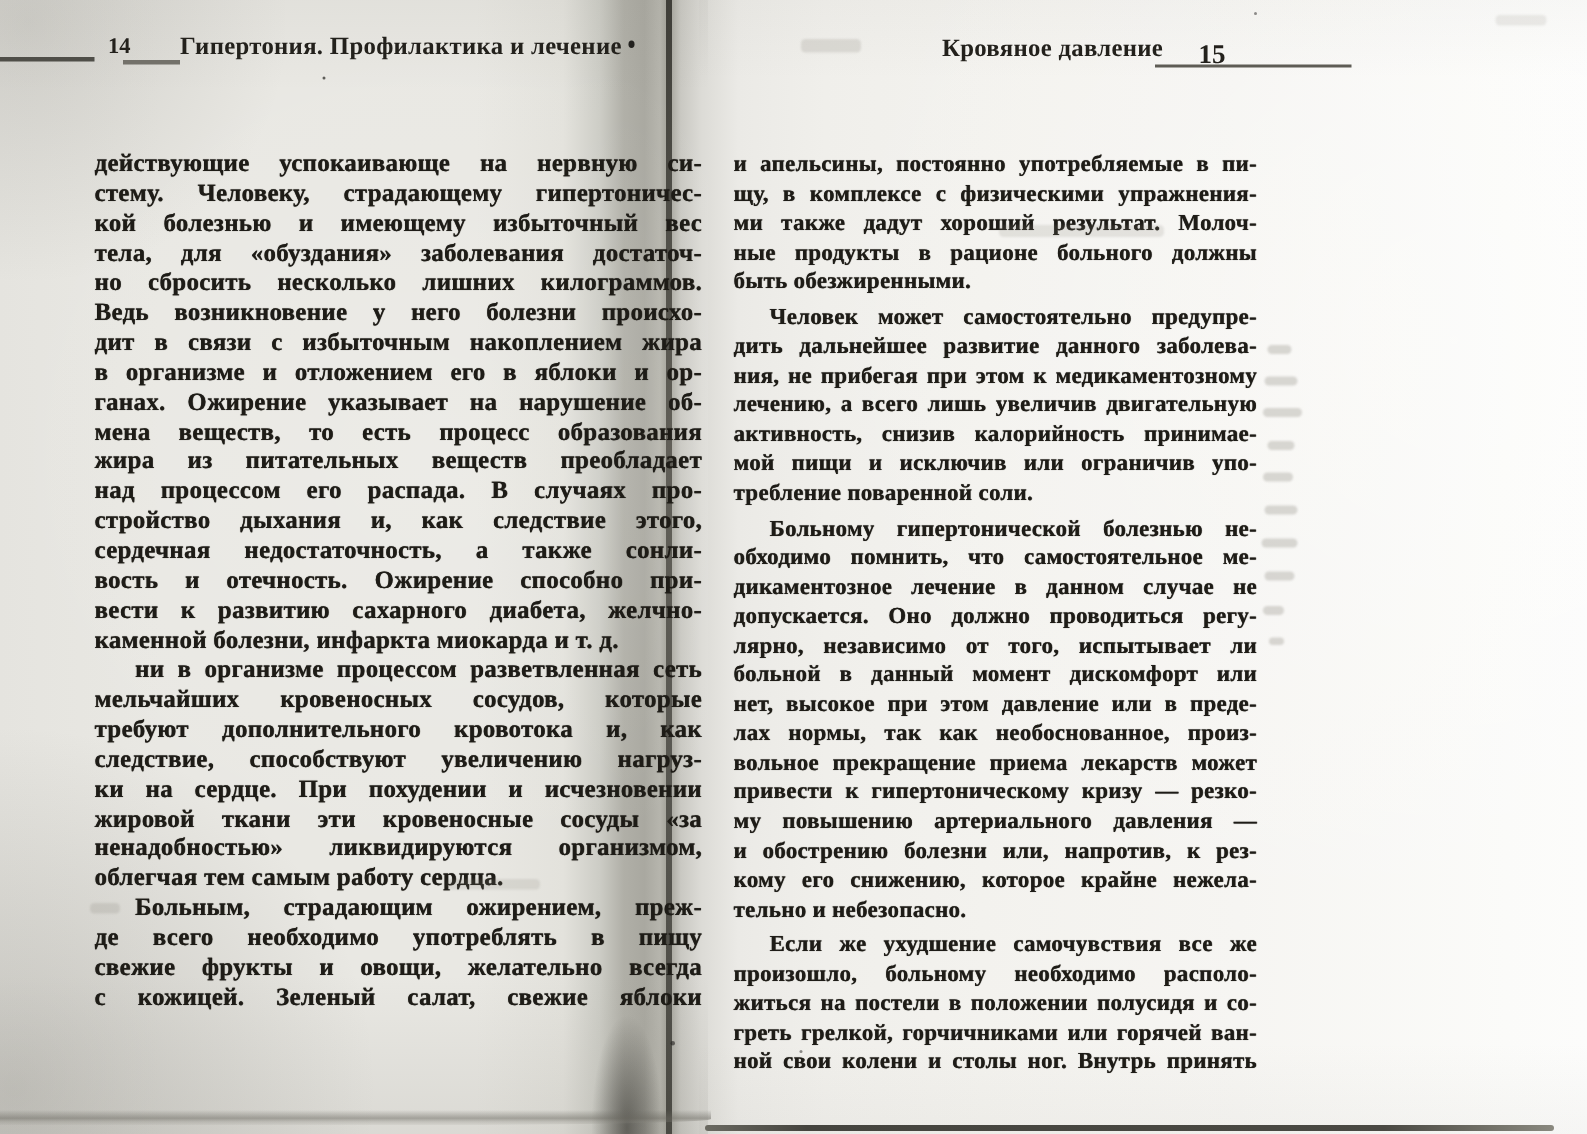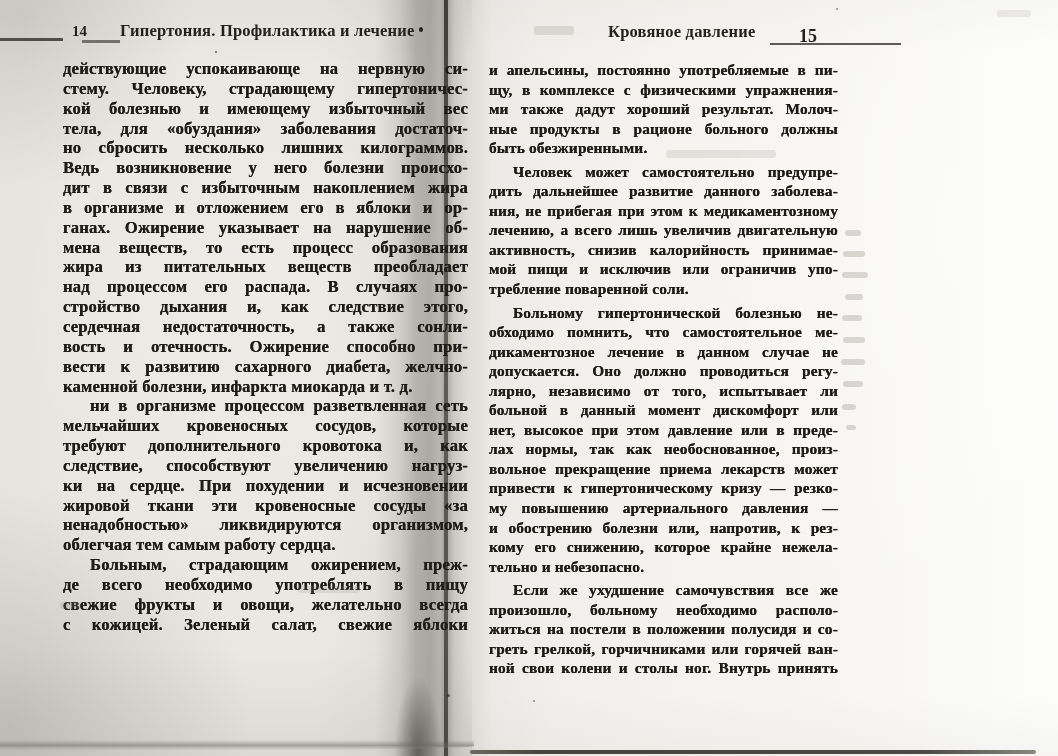--- a/index.html
+++ b/index.html
@@ -45,29 +45,30 @@
   }
   .right-bottom-line{
     position:absolute;left:470px;top:750px;width:566px;height:3.5px;
     background:linear-gradient(90deg,#6a6961,#45443e 12%,#4a4943 80%,#8a897f);
     border-radius:2px;
   }
   
   .runhead{position:absolute;color:#23211c;white-space:nowrap;}
   #pn-left{left:72px;top:23px;font-size:15px;font-weight:700;}
   #title-left{left:120px;top:21px;font-size:16.5px;font-weight:600;letter-spacing:.2px;}
-  #title-right{left:608px;top:22px;font-size:16.5px;font-weight:600;letter-spacing:.2px;}
+  #title-right{left:628px;top:22px;font-size:16.5px;font-weight:600;letter-spacing:.2px;}
   #pn-right{left:799px;top:26px;font-size:18px;font-weight:700;}
   .rule{position:absolute;background:#4f4e48;}
   #rule-l1{left:0;top:38px;width:63px;height:3px;}
   #rule-l2{left:82px;top:40px;width:38px;height:2.5px;background:#73716a;}
   #rule-r{left:770px;top:43px;width:131px;height:2px;background:#5e5c55;}
   
   .page-body{position:absolute;color:#1e1c17;
     text-shadow:0 0 .5px rgba(30,28,22,.85), .3px .3px .4px rgba(30,28,22,.4);
+    margin-top:40px;
   }
   #page14-body{left:63px;top:59px;width:405px;font-size:16.6px;line-height:19.85px;font-weight:700;letter-spacing:.2px;}
   #page15-body{left:489px;top:60px;width:349px;font-size:15.3px;line-height:19.55px;font-weight:700;letter-spacing:.2px;}
   .line{text-align:justify;text-align-last:justify;}
   .line.line-end{text-align-last:left;}
   #page14-body .para.indent .line:first-child{text-indent:27px;}
   #page15-body .para.indent .line:first-child{text-indent:24px;}
   #page15-body .para + .para{margin-top:4px;}
   
   .bleed{position:absolute;background:rgba(128,125,115,.28);filter:blur(.6px);border-radius:3px;}

